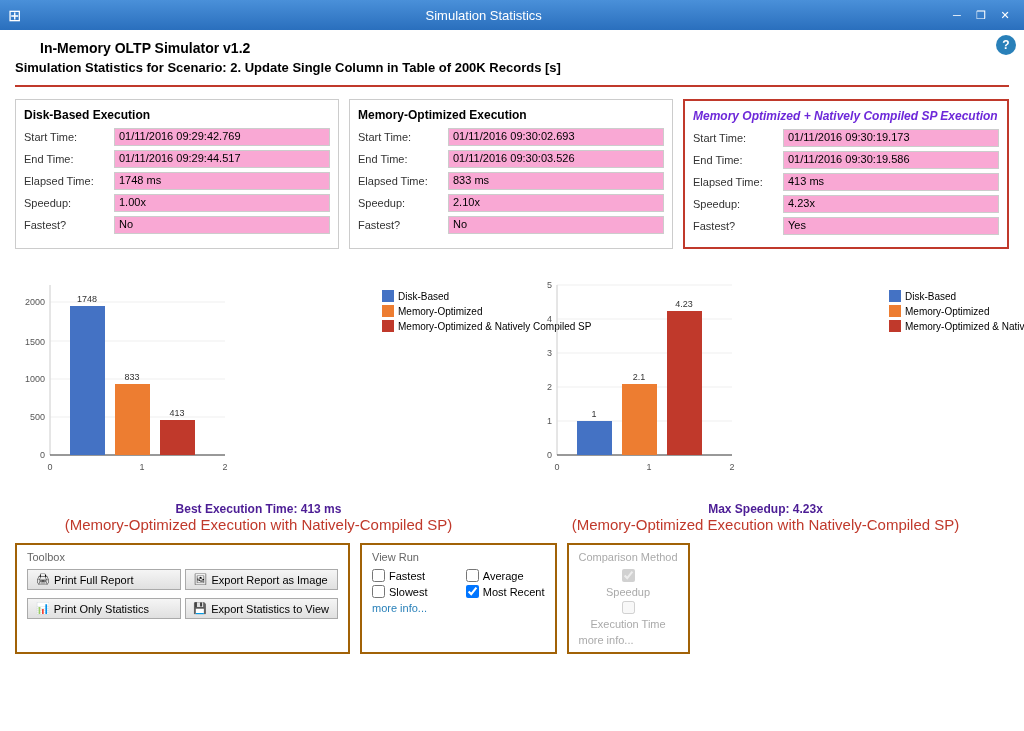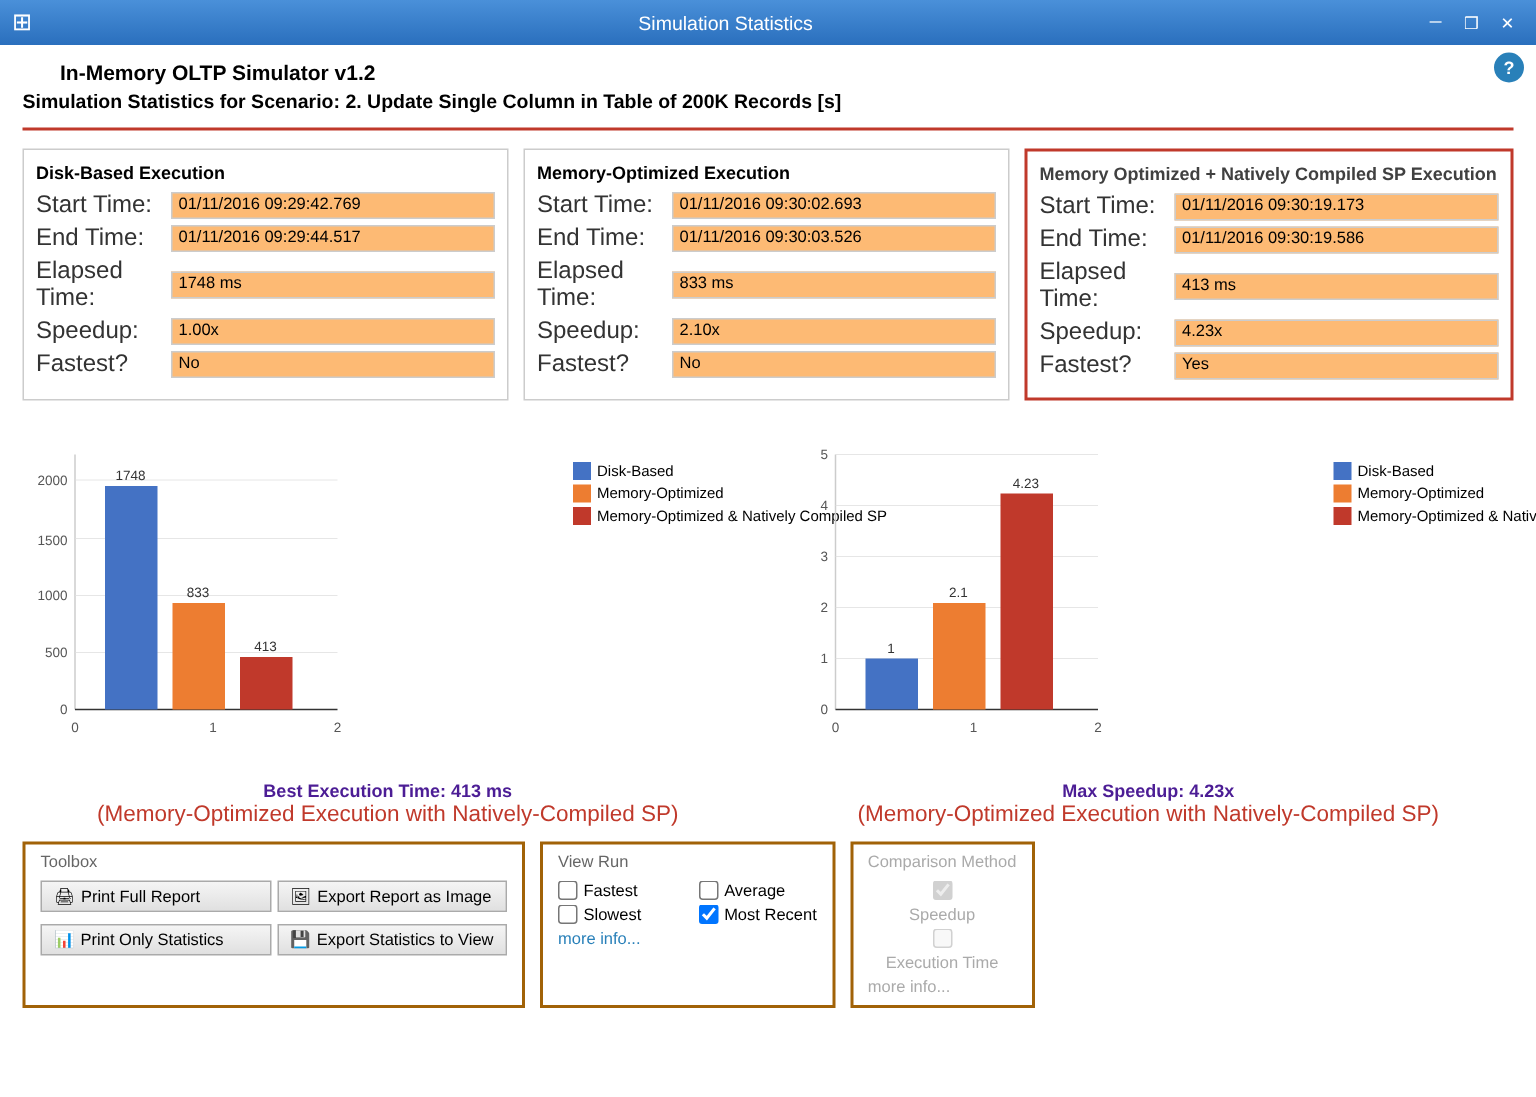--- a/index.html
+++ b/index.html
@@ -92,38 +92,39 @@
     }
     .stat-box.highlighted {
       border: 2px solid #c0392b;
     }
     .stat-box-title {
       font-weight: bold;
       margin-bottom: 6px;
       font-size: 12px;
     }
     .stat-box.highlighted .stat-box-title {
-      color: #404040;
+      color: #6d28d9;
+      font-style: italic;
     }
     .stat-row {
       display: flex;
       align-items: center;
       margin-bottom: 4px;
     }
     .stat-label {
       width: 90px;
-      font-size: 16px;
+      font-size: 11px;
       color: #333;
     }
     .stat-value {
       flex: 1;
       border: 1px solid #ccc;
       padding: 1px 4px;
       font-size: 11px;
-      background: #fdba74;
+      background: #f9a8d4;
       min-height: 18px;
     }
     .charts-row {
       display: flex;
       gap: 20px;
       margin-bottom: 10px;
     }
     .chart-container {
       flex: 1;
       position: relative;

